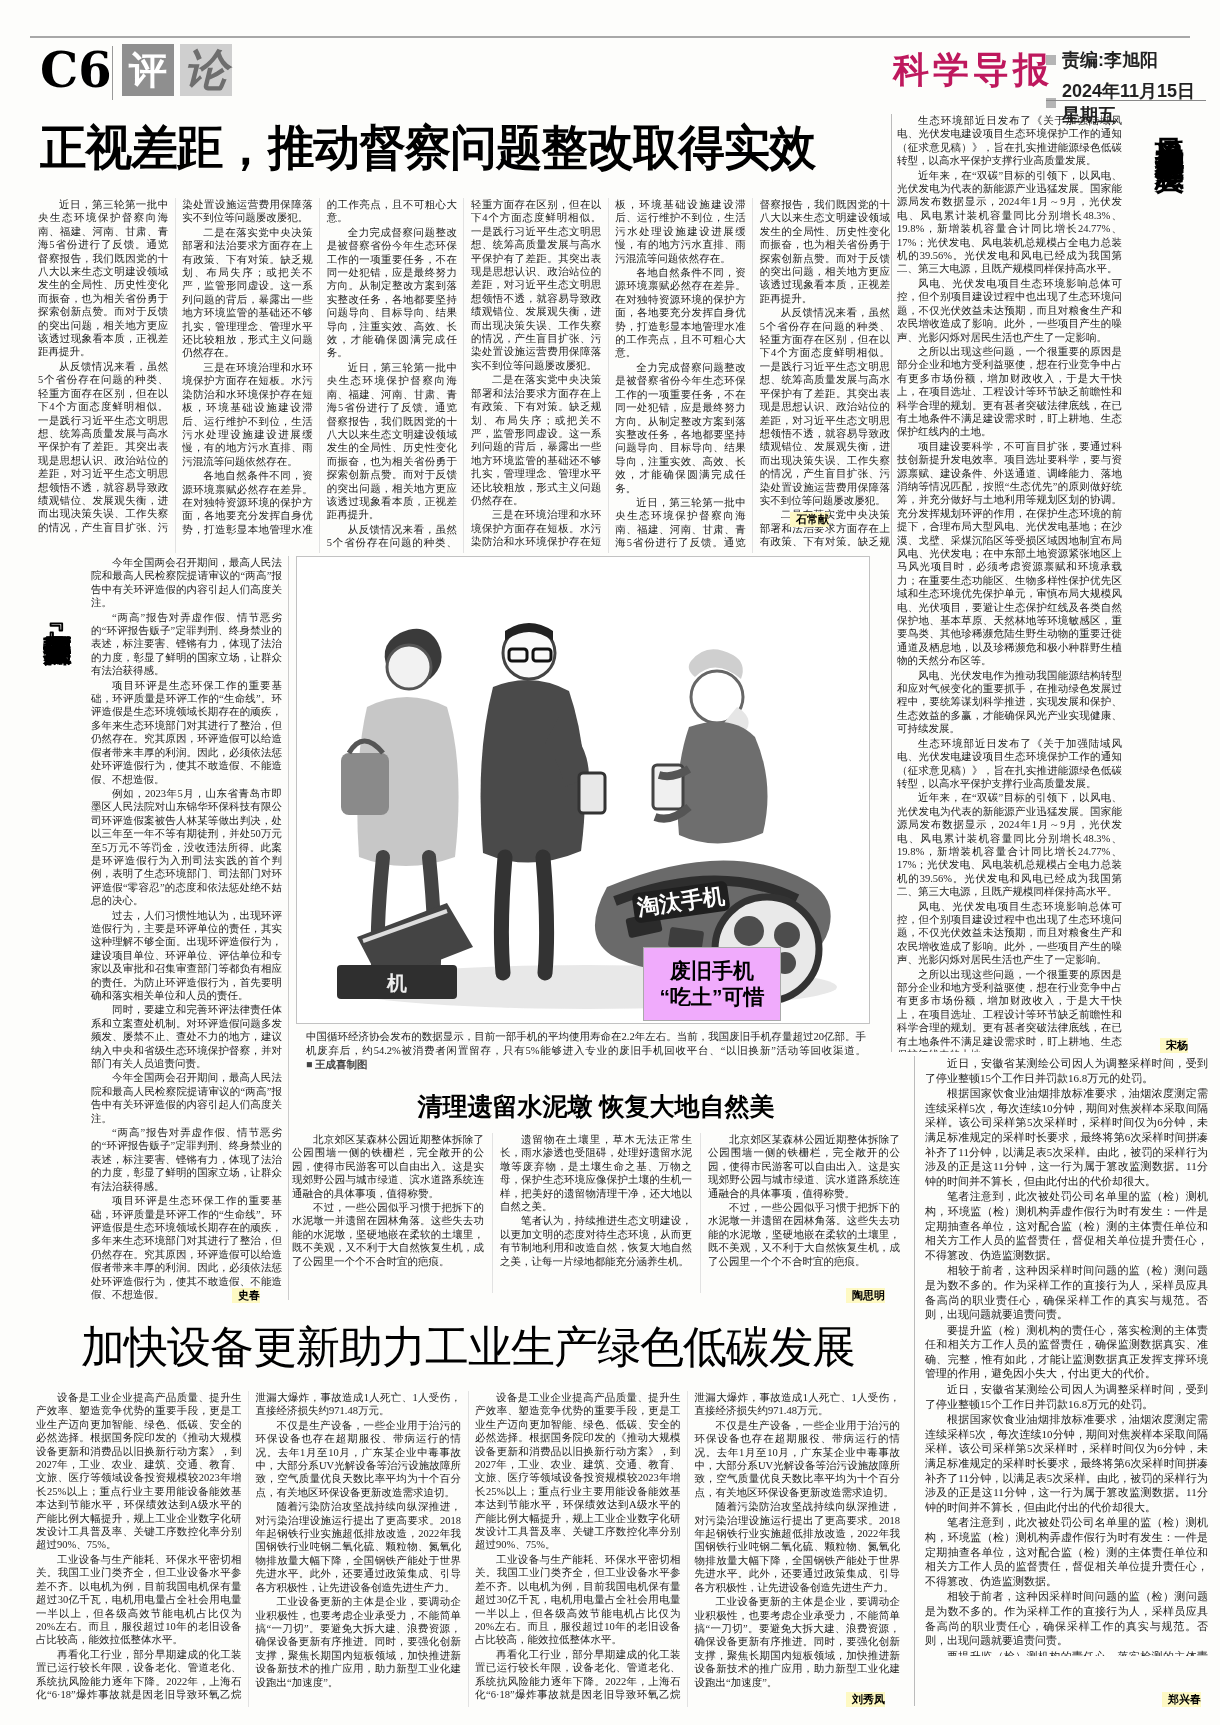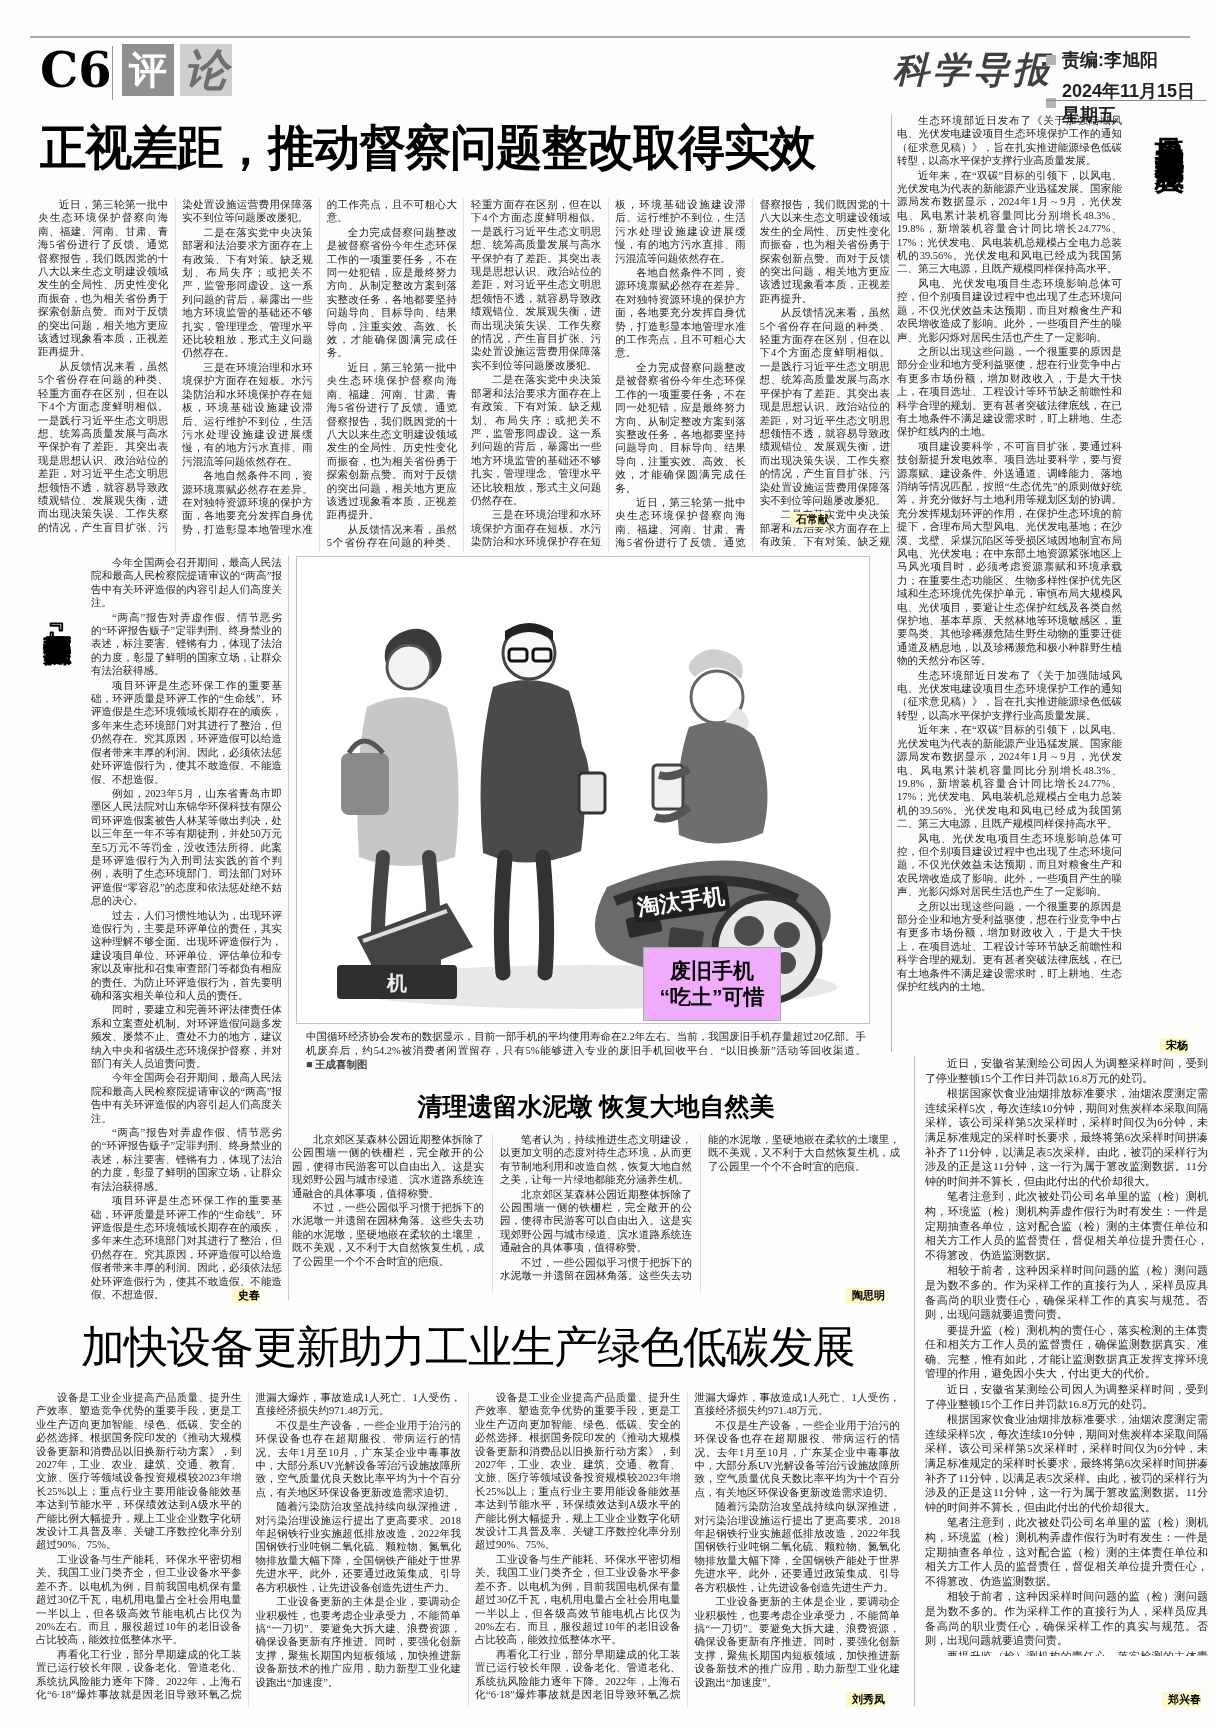--- a/index.html
+++ b/index.html
@@ -8,21 +8,21 @@
   .abs{position:absolute;}
   
   .rule-top{left:30px;top:36px;width:1160px;height:2px;background:#a8a8a8;}
   .edition{left:40px;top:42px;font-family:"DejaVu Serif",serif;font-weight:bold;font-size:48px;color:#000;}
   .hdr-div{left:112px;top:46px;width:1px;height:54px;background:#999;}
   .logo{left:122px;top:44px;display:flex;gap:6px;}
   .logo .b1{width:52px;height:52px;background:#8f8f8f;color:#fff;font-family:"Liberation Sans",sans-serif;
             font-weight:900;font-size:38px;display:flex;align-items:center;justify-content:center;}
   .logo .b2{width:52px;height:52px;background:#cfcfcf;color:#6e6e6e;font-family:"Liberation Serif",serif;
             font-weight:bold;font-style:italic;font-size:44px;display:flex;align-items:center;justify-content:center;}
-  .paper-name{left:893px;top:46px;width:175px;font-size:36px;font-weight:bold;font-style:italic;color:#404040;
+  .paper-name{left:893px;top:46px;width:175px;font-size:36px;font-weight:bold;color:#be185d;
               letter-spacing:4px;font-family:"Liberation Serif",serif;}
   .hdr-info{left:1046px;top:48px;width:160px;font-family:"Liberation Sans",sans-serif;font-size:18px;color:#222;}
   .hdr-info .row{display:flex;align-items:center;gap:6px;margin-bottom:7px;font-weight:bold;}
   .hdr-info .sq{width:10px;height:10px;background:#b5b5b5;flex:0 0 auto;}
   .hdr-underline{left:1046px;top:100px;width:160px;height:1px;background:#888;}
   
   .body-txt{font-size:10.5px;line-height:13.4px;text-align:justify;color:#222;overflow:hidden;}
   .body-txt p{margin:0 0 1px 0;text-indent:2em;}
   .byline{position:absolute;font-weight:bold;font-size:11px;color:#000;background:#fef9c3;padding-left:6px;font-family:Liberation Serif, serif;}
   .cols{column-fill:auto;column-rule:1px solid #e2e2e2;}
@@ -114,20 +114,21 @@
 
   <div class="abs vrule-main"></div>
   <div class="abs right-art">
     <div class="vhead">风光项目规划选址要把好生态关</div>
     <div class="body-txt" style="height:938px;">
         <p>生态环境部近日发布了《关于加强陆域风电、光伏发电建设项目生态环境保护工作的通知（征求意见稿）》，旨在扎实推进能源绿色低碳转型，以高水平保护支撑行业高质量发展。</p>
         <p>近年来，在“双碳”目标的引领下，以风电、光伏发电为代表的新能源产业迅猛发展。国家能源局发布数据显示，2024年1月～9月，光伏发电、风电累计装机容量同比分别增长48.3%、19.8%，新增装机容量合计同比增长24.77%、17%；光伏发电、风电装机总规模占全电力总装机的39.56%。光伏发电和风电已经成为我国第二、第三大电源，且既产规模同样保持高水平。</p>
         <p>风电、光伏发电项目生态环境影响总体可控，但个别项目建设过程中也出现了生态环境问题，不仅光伏效益未达预期，而且对粮食生产和农民增收造成了影响。此外，一些项目产生的噪声、光影闪烁对居民生活也产生了一定影响。</p>
         <p>之所以出现这些问题，一个很重要的原因是部分企业和地方受利益驱使，想在行业竞争中占有更多市场份额，增加财政收入，于是大干快上，在项目选址、工程设计等环节缺乏前瞻性和科学合理的规划。更有甚者突破法律底线，在已有土地条件不满足建设需求时，盯上耕地、生态保护红线内的土地。</p>
         <p>项目建设要科学，不可盲目扩张，要通过科技创新提升发电效率。项目选址要科学，要与资源禀赋、建设条件、外送通道、调峰能力、落地消纳等情况匹配，按照“生态优先”的原则做好统筹，并充分做好与土地利用等规划区划的协调。充分发挥规划环评的作用，在保护生态环境的前提下，合理布局大型风电、光伏发电基地；在沙漠、戈壁、采煤沉陷区等受损区域因地制宜布局风电、光伏发电；在中东部土地资源紧张地区上马风光项目时，必须考虑资源禀赋和环境承载力；在重要生态功能区、生物多样性保护优先区域和生态环境优先保护单元，审慎布局大规模风电、光伏项目，要避让生态保护红线及各类自然保护地、基本草原、天然林地等环境敏感区，重要鸟类、其他珍稀濒危陆生野生动物的重要迁徙通道及栖息地，以及珍稀濒危和极小种群野生植物的天然分布区等。</p>
+        <p>风电、光伏发电作为推动我国能源结构转型和应对气候变化的重要抓手，在推动绿色发展过程中，要统筹谋划科学推进，实现发展和保护、生态效益的多赢，才能确保风光产业实现健康、可持续发展。</p>
         <p>生态环境部近日发布了《关于加强陆域风电、光伏发电建设项目生态环境保护工作的通知（征求意见稿）》，旨在扎实推进能源绿色低碳转型，以高水平保护支撑行业高质量发展。</p>
         <p>近年来，在“双碳”目标的引领下，以风电、光伏发电为代表的新能源产业迅猛发展。国家能源局发布数据显示，2024年1月～9月，光伏发电、风电累计装机容量同比分别增长48.3%、19.8%，新增装机容量合计同比增长24.77%、17%；光伏发电、风电装机总规模占全电力总装机的39.56%。光伏发电和风电已经成为我国第二、第三大电源，且既产规模同样保持高水平。</p>
         <p>风电、光伏发电项目生态环境影响总体可控，但个别项目建设过程中也出现了生态环境问题，不仅光伏效益未达预期，而且对粮食生产和农民增收造成了影响。此外，一些项目产生的噪声、光影闪烁对居民生活也产生了一定影响。</p>
         <p>之所以出现这些问题，一个很重要的原因是部分企业和地方受利益驱使，想在行业竞争中占有更多市场份额，增加财政收入，于是大干快上，在项目选址、工程设计等环节缺乏前瞻性和科学合理的规划。更有甚者突破法律底线，在已有土地条件不满足建设需求时，盯上耕地、生态保护红线内的土地。</p>
       </div>
   </div>
   <div class="byline" style="left:1160px;top:1038px;">宋杨</div>
 
   <div class="abs vrule-left"></div>
   <div class="abs left-art">
@@ -201,20 +202,21 @@
   <div class="abs caption">
     <span>中国循环经济协会发布的数据显示，目前一部手机的平均使用寿命在2.2年左右。当前，我国废旧手机存量超过20亿部。手机废弃后，约54.2%被消费者闲置留存，只有5%能够进入专业的废旧手机回收平台、“以旧换新”活动等回收渠道。</span>
     <span class="credit">■ 王成喜制图</span>
   </div>
 
   <div class="abs cement">
     <h2>清理遗留水泥墩  恢复大地自然美</h2>
     <div class="body-txt cols">
         <p>北京郊区某森林公园近期整体拆除了公园围墙一侧的铁栅栏，完全敞开的公园，使得市民游客可以自由出入。这是实现郊野公园与城市绿道、滨水道路系统连通融合的具体事项，值得称赞。</p>
         <p>不过，一些公园似乎习惯于把拆下的水泥墩一并遗留在园林角落。这些失去功能的水泥墩，坚硬地嵌在柔软的土壤里，既不美观，又不利于大自然恢复生机，成了公园里一个个不合时宜的疤痕。</p>
+        <p>遗留物在土壤里，草木无法正常生长，雨水渗透也受阻碍，处理好遗留水泥墩等废弃物，是土壤生命之基、万物之母，保护生态环境应像保护土壤的生机一样，把美好的遗留物清理干净，还大地以自然之美。</p>
         <p>笔者认为，持续推进生态文明建设，以更加文明的态度对待生态环境，从而更有节制地利用和改造自然，恢复大地自然之美，让每一片绿地都能充分涵养生机。</p>
         <p>北京郊区某森林公园近期整体拆除了公园围墙一侧的铁栅栏，完全敞开的公园，使得市民游客可以自由出入。这是实现郊野公园与城市绿道、滨水道路系统连通融合的具体事项，值得称赞。</p>
         <p>不过，一些公园似乎习惯于把拆下的水泥墩一并遗留在园林角落。这些失去功能的水泥墩，坚硬地嵌在柔软的土壤里，既不美观，又不利于大自然恢复生机，成了公园里一个个不合时宜的疤痕。</p>
       </div>
   </div>
   <div class="byline" style="left:846px;top:1288px;">陶思明</div>
 
   <div class="abs vrule-bottom"></div>
   <div class="abs minutes">
     <div class="body-txt">

